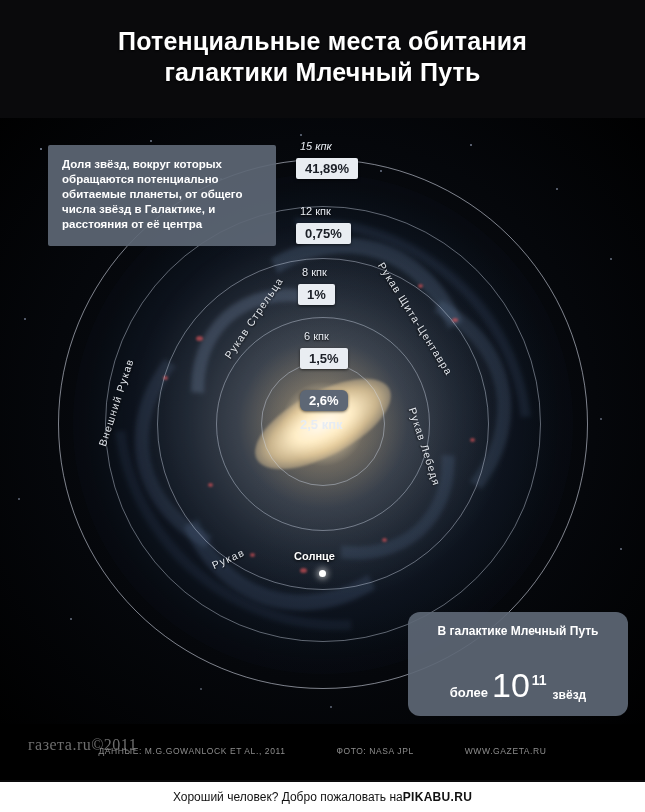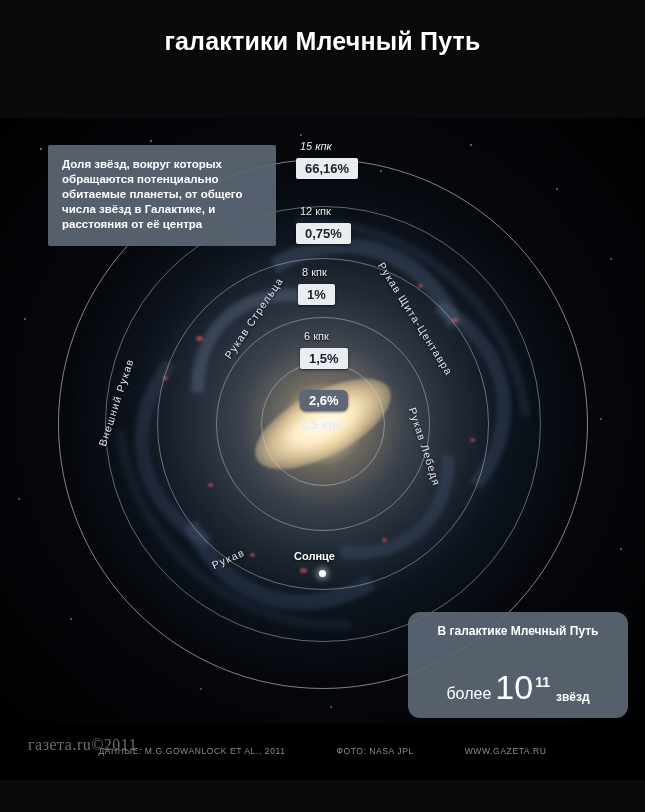--- a/index.html
+++ b/index.html
@@ -103,21 +103,21 @@
     padding:12px 14px 14px 14px;border-radius:2px;
     font-size:11.5px;line-height:15px;font-weight:bold;color:#fff;
   }
   .statbox{
     position:absolute;left:408px;top:612px;width:192px;
     background:rgba(93,103,117,0.92);border-radius:12px;
     padding:12px 14px 14px 14px;text-align:center;
   }
   .statbox .sb-title{font-size:12px;font-weight:bold;line-height:15px;}
   .statbox .sb-row{margin-top:6px;display:flex;align-items:baseline;justify-content:center;gap:4px;}
-  .sb-more{font-size:16px;font-weight:normal;margin-top:40px;}
+  .sb-more{font-size:13px;font-weight:bold;margin-top:40px;}
   .sb-num{font-size:34px;font-weight:normal;line-height:34px;}
   .sb-exp{font-size:14px;font-weight:bold;vertical-align:super;position:relative;top:-12px;left:-2px;}
   .sb-stars{font-size:12px;font-weight:bold;align-self:flex-end;}
 
   
   .footer{position:absolute;left:0;top:724px;width:645px;height:56px;background:#000;}
   .brand{
     position:absolute;left:28px;top:12px;font-size:16px;color:#6e6e6e;
     font-family:"Liberation Serif", serif;letter-spacing:.5px;
   }
@@ -131,20 +131,21 @@
     color:#111;font-size:12px;display:flex;align-items:center;justify-content:center;
   }
   .pikabu{font-weight:bold;letter-spacing:.3px;}
 </style>
 </head>
 <body>
 
 <div class="page">
 
   <div class="title">
+    <span>Потенциальные места обитания</span>
     <span>галактики Млечный Путь</span>
   </div>
 
   <div class="stage">
     <div class="galaxy-bg"></div>
 
     <div class="stars">
       <i style="left:40px;top:30px;width:2px;height:2px;opacity:.7"></i>
       <i style="left:96px;top:88px;width:1.5px;height:1.5px;opacity:.5"></i>
       <i style="left:150px;top:22px;width:2px;height:2px;opacity:.6"></i>
@@ -182,21 +183,21 @@
     <div class="dust" style="left:208px;top:365px;width:5px;height:4px;"></div>
     <div class="dust" style="left:470px;top:320px;width:5px;height:4px;"></div>
 
     <div class="ring" style="width:530px;height:530px;margin-left:0;"></div>
     <div class="ring faint" style="width:436px;height:436px;"></div>
     <div class="ring faint" style="width:332px;height:332px;"></div>
     <div class="ring faint" style="width:214px;height:214px;"></div>
     <div class="ring faint" style="width:124px;height:124px;"></div>
 
     <div class="kpc" style="left:300px;top:22px;font-style:italic;">15 кпк</div>
-    <div class="pct" style="left:296px;top:40px;">66,16%</div>
+    <div class="pct" style="left:296px;top:40px;">41,89%</div>
 
     <div class="kpc" style="left:300px;top:87px;">12 кпк</div>
     <div class="pct" style="left:296px;top:105px;">0,75%</div>
 
     <div class="kpc" style="left:302px;top:148px;">8 кпк</div>
     <div class="pct" style="left:298px;top:166px;">1%</div>
 
     <div class="kpc" style="left:304px;top:212px;">6 кпк</div>
     <div class="pct" style="left:300px;top:230px;">1,5%</div>
 
@@ -229,14 +230,18 @@
 
   <div class="footer">
     <div class="brand">газета.ru©2011</div>
     <div class="credits">
       <span>ДАННЫЕ: M.G.GOWANLOCK ET AL., 2011</span>
       <span>ФОТО: NASA JPL</span>
       <span>WWW.GAZETA.RU</span>
     </div>
   </div>
 
+  <div class="bottombar">
+    <span>Хороший человек? Добро пожаловать на </span>
+    <span class="pikabu">PIKABU.RU</span>
+  </div>
 
 </div>
 
 </body></html>

